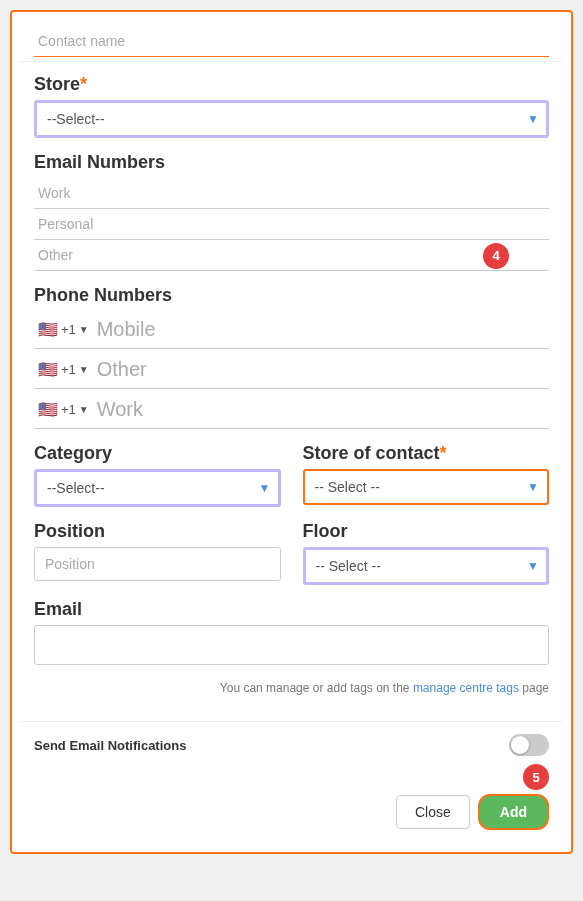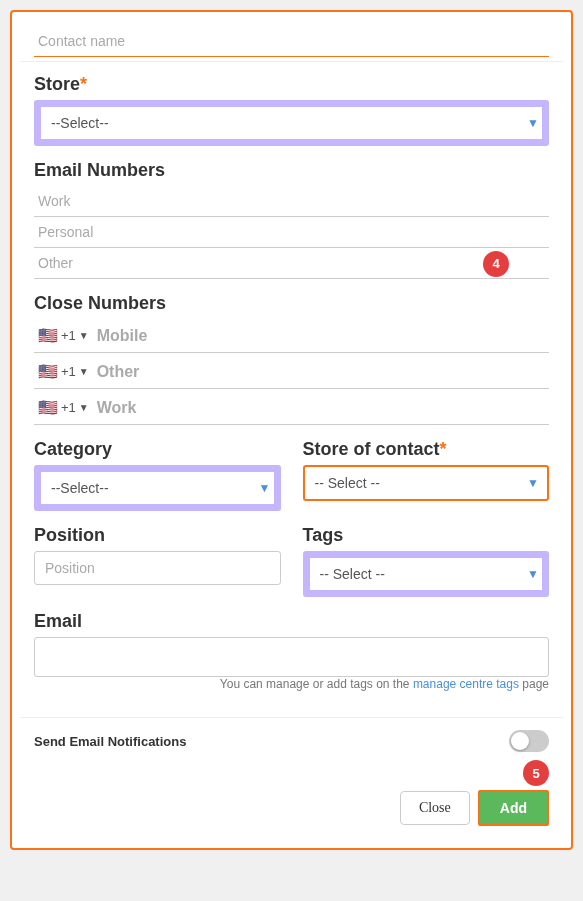--- a/index.html
+++ b/index.html
@@ -62,21 +62,21 @@
     }
     .contact-name-input::placeholder {
       color: #aaa;
     }
     .select-wrapper {
       position: relative;
       width: 100%;
     }
     .form-select {
       width: 100%;
-      border: 7px solid #c4b5fd;
+      border: 3px solid #c4b5fd;
       border-radius: 3px;
       padding: 8px 30px 8px 10px;
       font-size: 14px;
       color: #555;
       background: #fff;
       appearance: none;
       -webkit-appearance: none;
       outline: none;
       cursor: pointer;
     }
@@ -107,25 +107,24 @@
       border: none;
       background: transparent;
     }
     .flag-emoji {
       font-size: 16px;
     }
     .phone-input {
       flex: 1;
       border: none;
       padding: 7px 4px;
-      font-size: 16px;
+      font-size: 20px;
       color: #c2410c;
       outline: none;
       background: transparent;
-      font-weight: bold;
     }
     .phone-input::placeholder {
       color: #aaa;
     }
     .two-col {
       display: flex;
       gap: 22px;
     }
     .col-left {
       flex: 1;
@@ -142,21 +141,21 @@
       border-radius: 3px;
       padding: 8px 10px;
       font-size: 14px;
       min-height: 40px;
       outline: none;
       color: #333;
     }
     .tags-hint {
       font-size: 12px;
       color: #777;
-      margin-top: 0;
+      margin-top: 16px;
       text-align: right;
     }
     .tags-hint a {
       color: #4a90d9;
       text-decoration: none;
     }
     .divider {
       border: none;
       border-top: 1px solid #eee;
       margin: 0;
@@ -221,27 +220,26 @@
       padding: 10px 14px 14px;
     }
     .btn-close {
       padding: 8px 18px;
       border: 1px solid #ccc;
       background: #fff;
       border-radius: 4px;
       font-size: 14px;
       color: #333;
       cursor: pointer;
-      font-family: Liberation Serif, serif;
     }
     .btn-add {
       padding: 8px 20px;
       background: #5cb85c;
       border: 2px solid #f97316;
-      border-radius: 2px;
+      border-radius: 12px;
       font-size: 14px;
       color: #fff;
       cursor: pointer;
       font-weight: 600;
     }
     .step-5-wrapper {
       display: flex;
       justify-content: flex-end;
       padding: 0 14px;
       margin-bottom: -6px;
@@ -279,21 +277,21 @@
       <input class="form-input" type="text" placeholder="Work" style="">
       <input class="form-input" type="text" placeholder="Personal" style="">
       
       <div style="position: relative;">
         <input class="form-input" type="text" placeholder="Other" style="">
         <div class="step-badge" style="position:absolute; right: 40px; top: 50%; transform: translateY(-50%);">4</div>
       </div>
     </div>
 
     <div class="field-group">
-      <div class="field-label">Close Numbers</div>
+      <div class="field-label">Phone Numbers</div>
 
       <div class="phone-row">
         <div class="phone-flag-select">
           <span class="flag-emoji">🇺🇸</span>
           <span>+1</span>
           <span style="font-size:10px;">▼</span>
         </div>
         <input class="phone-input" type="text" placeholder="Mobile" style="">
       </div>
 
@@ -338,21 +336,21 @@
         </div>
       </div>
     </div>
 
     <div class="field-group two-col">
       <div class="col-left">
         <div class="field-label">Position</div>
         <input class="form-input" type="text" style="border: 1px solid rgb(204, 204, 204); border-radius: 3px; padding: 8px 10px;" placeholder="Position">
       </div>
       <div class="col-right">
-        <div class="field-label">Tags</div>
+        <div class="field-label">Floor</div>
         <div class="select-wrapper">
           <select class="form-select">
             <option>-- Select --</option>
           </select>
           <span class="select-arrow">▼</span>
         </div>
       </div>
     </div>
 
     <div class="field-group">

